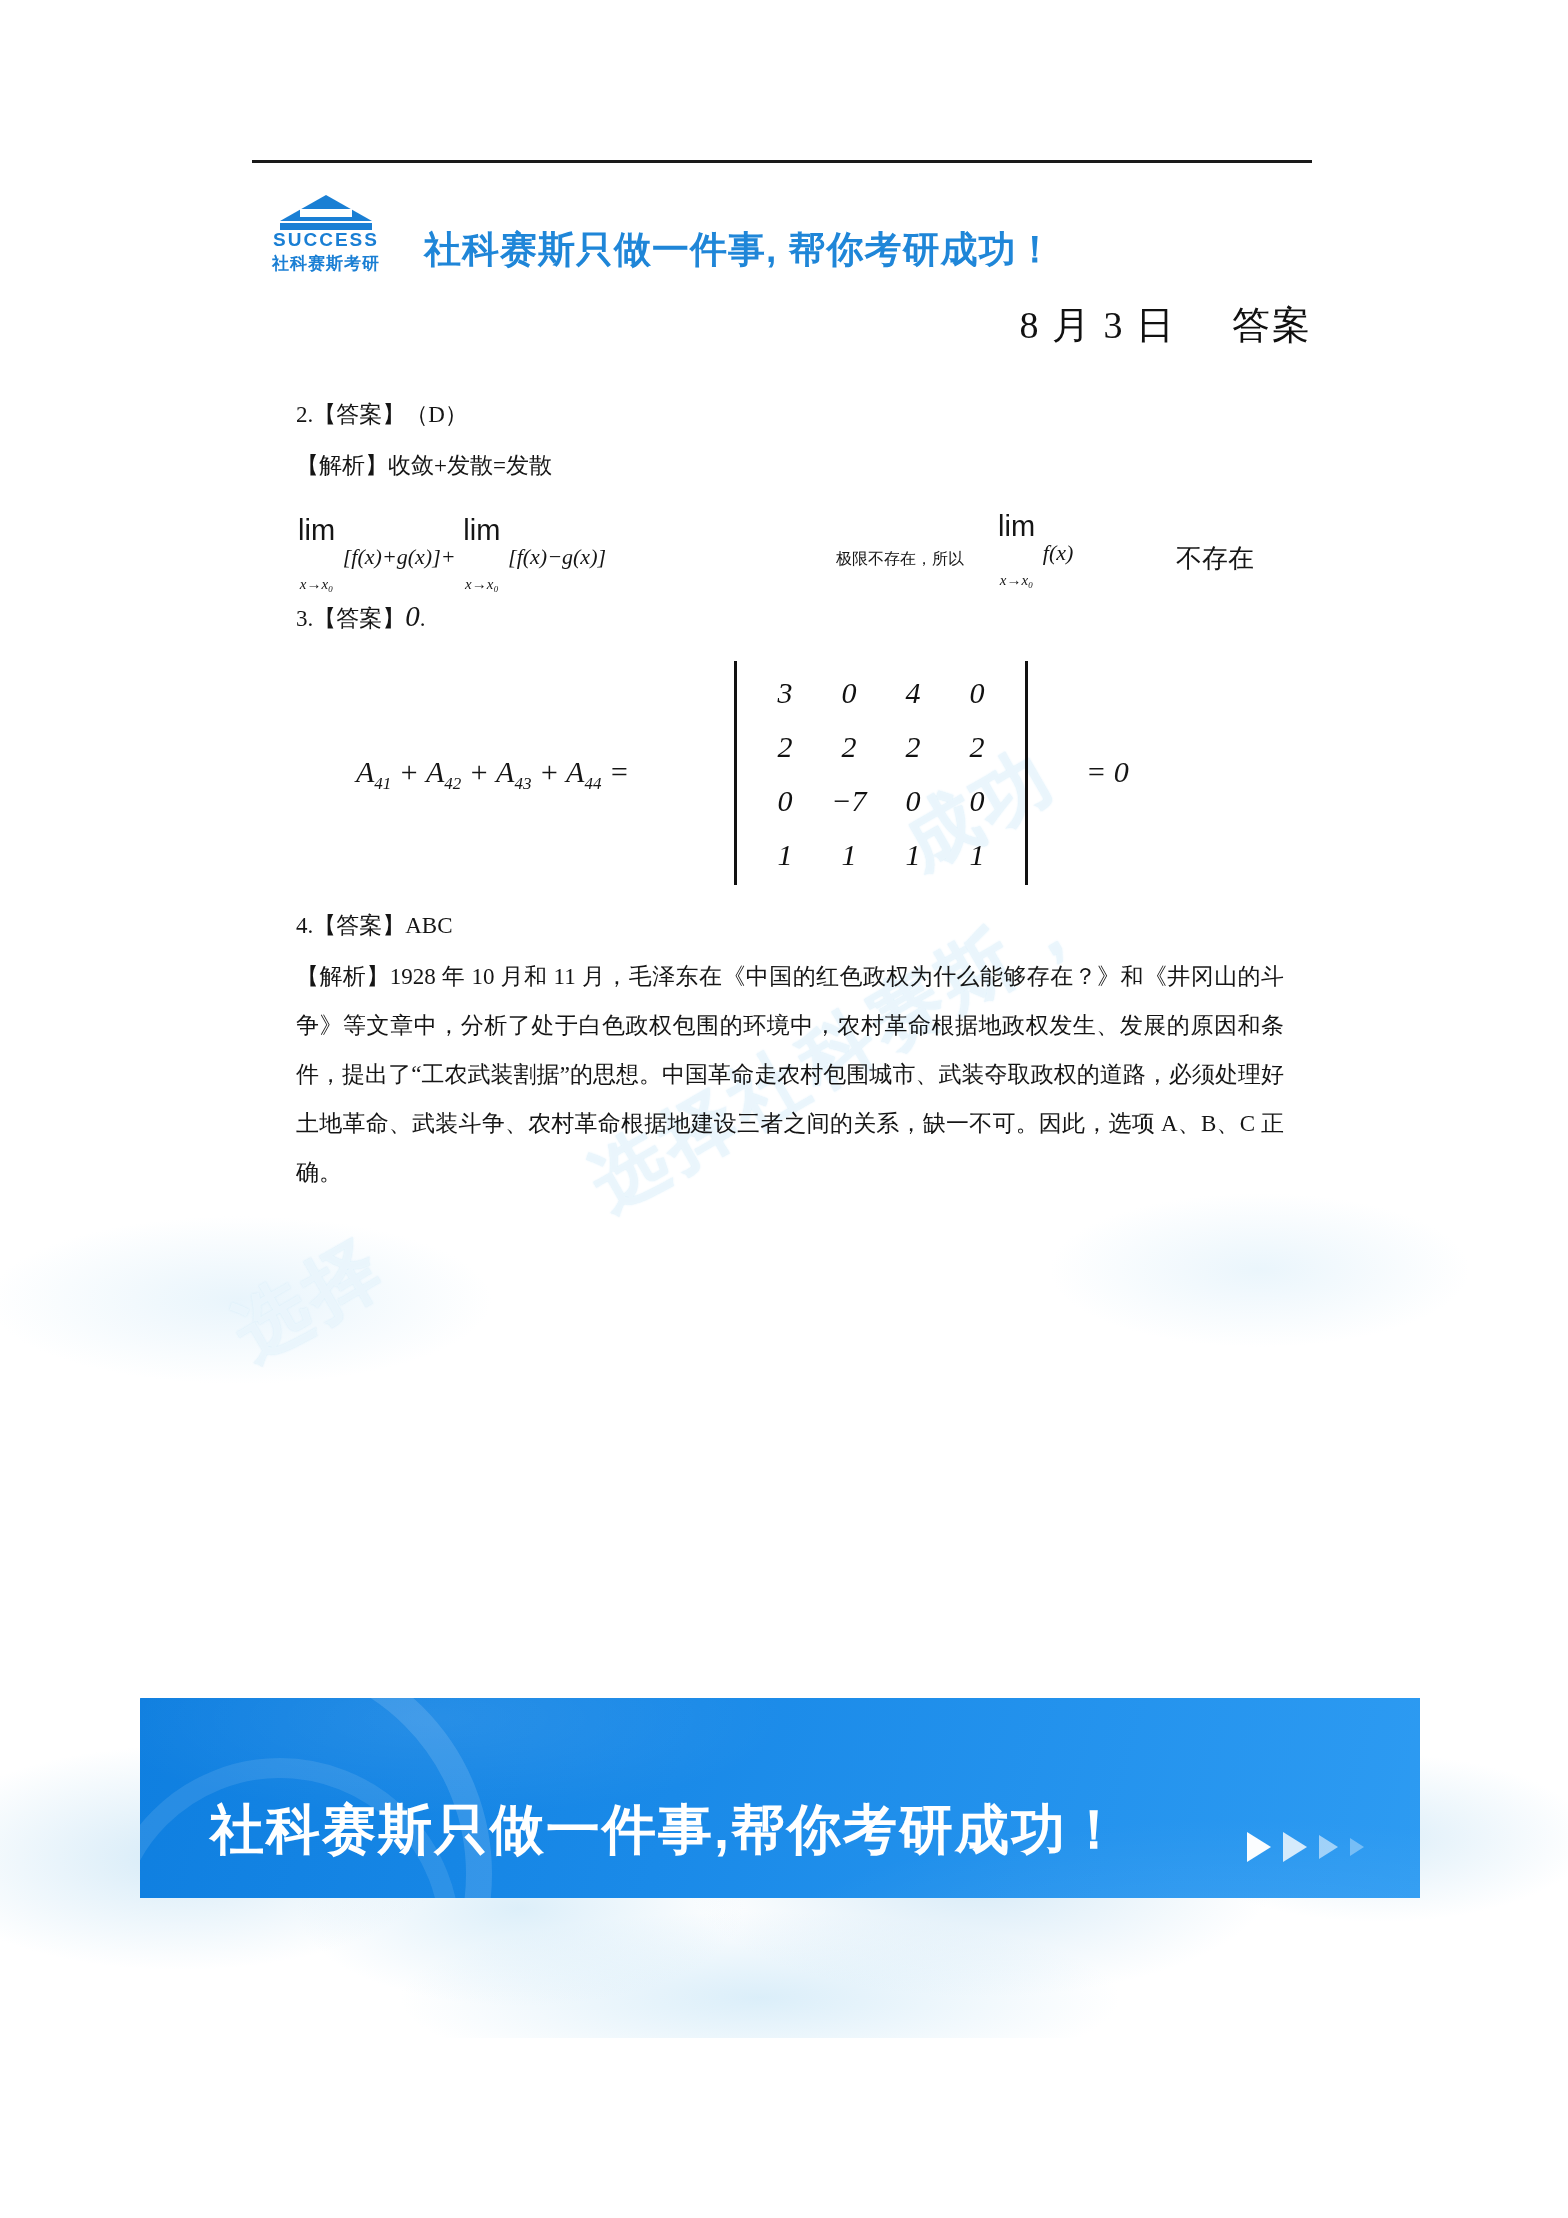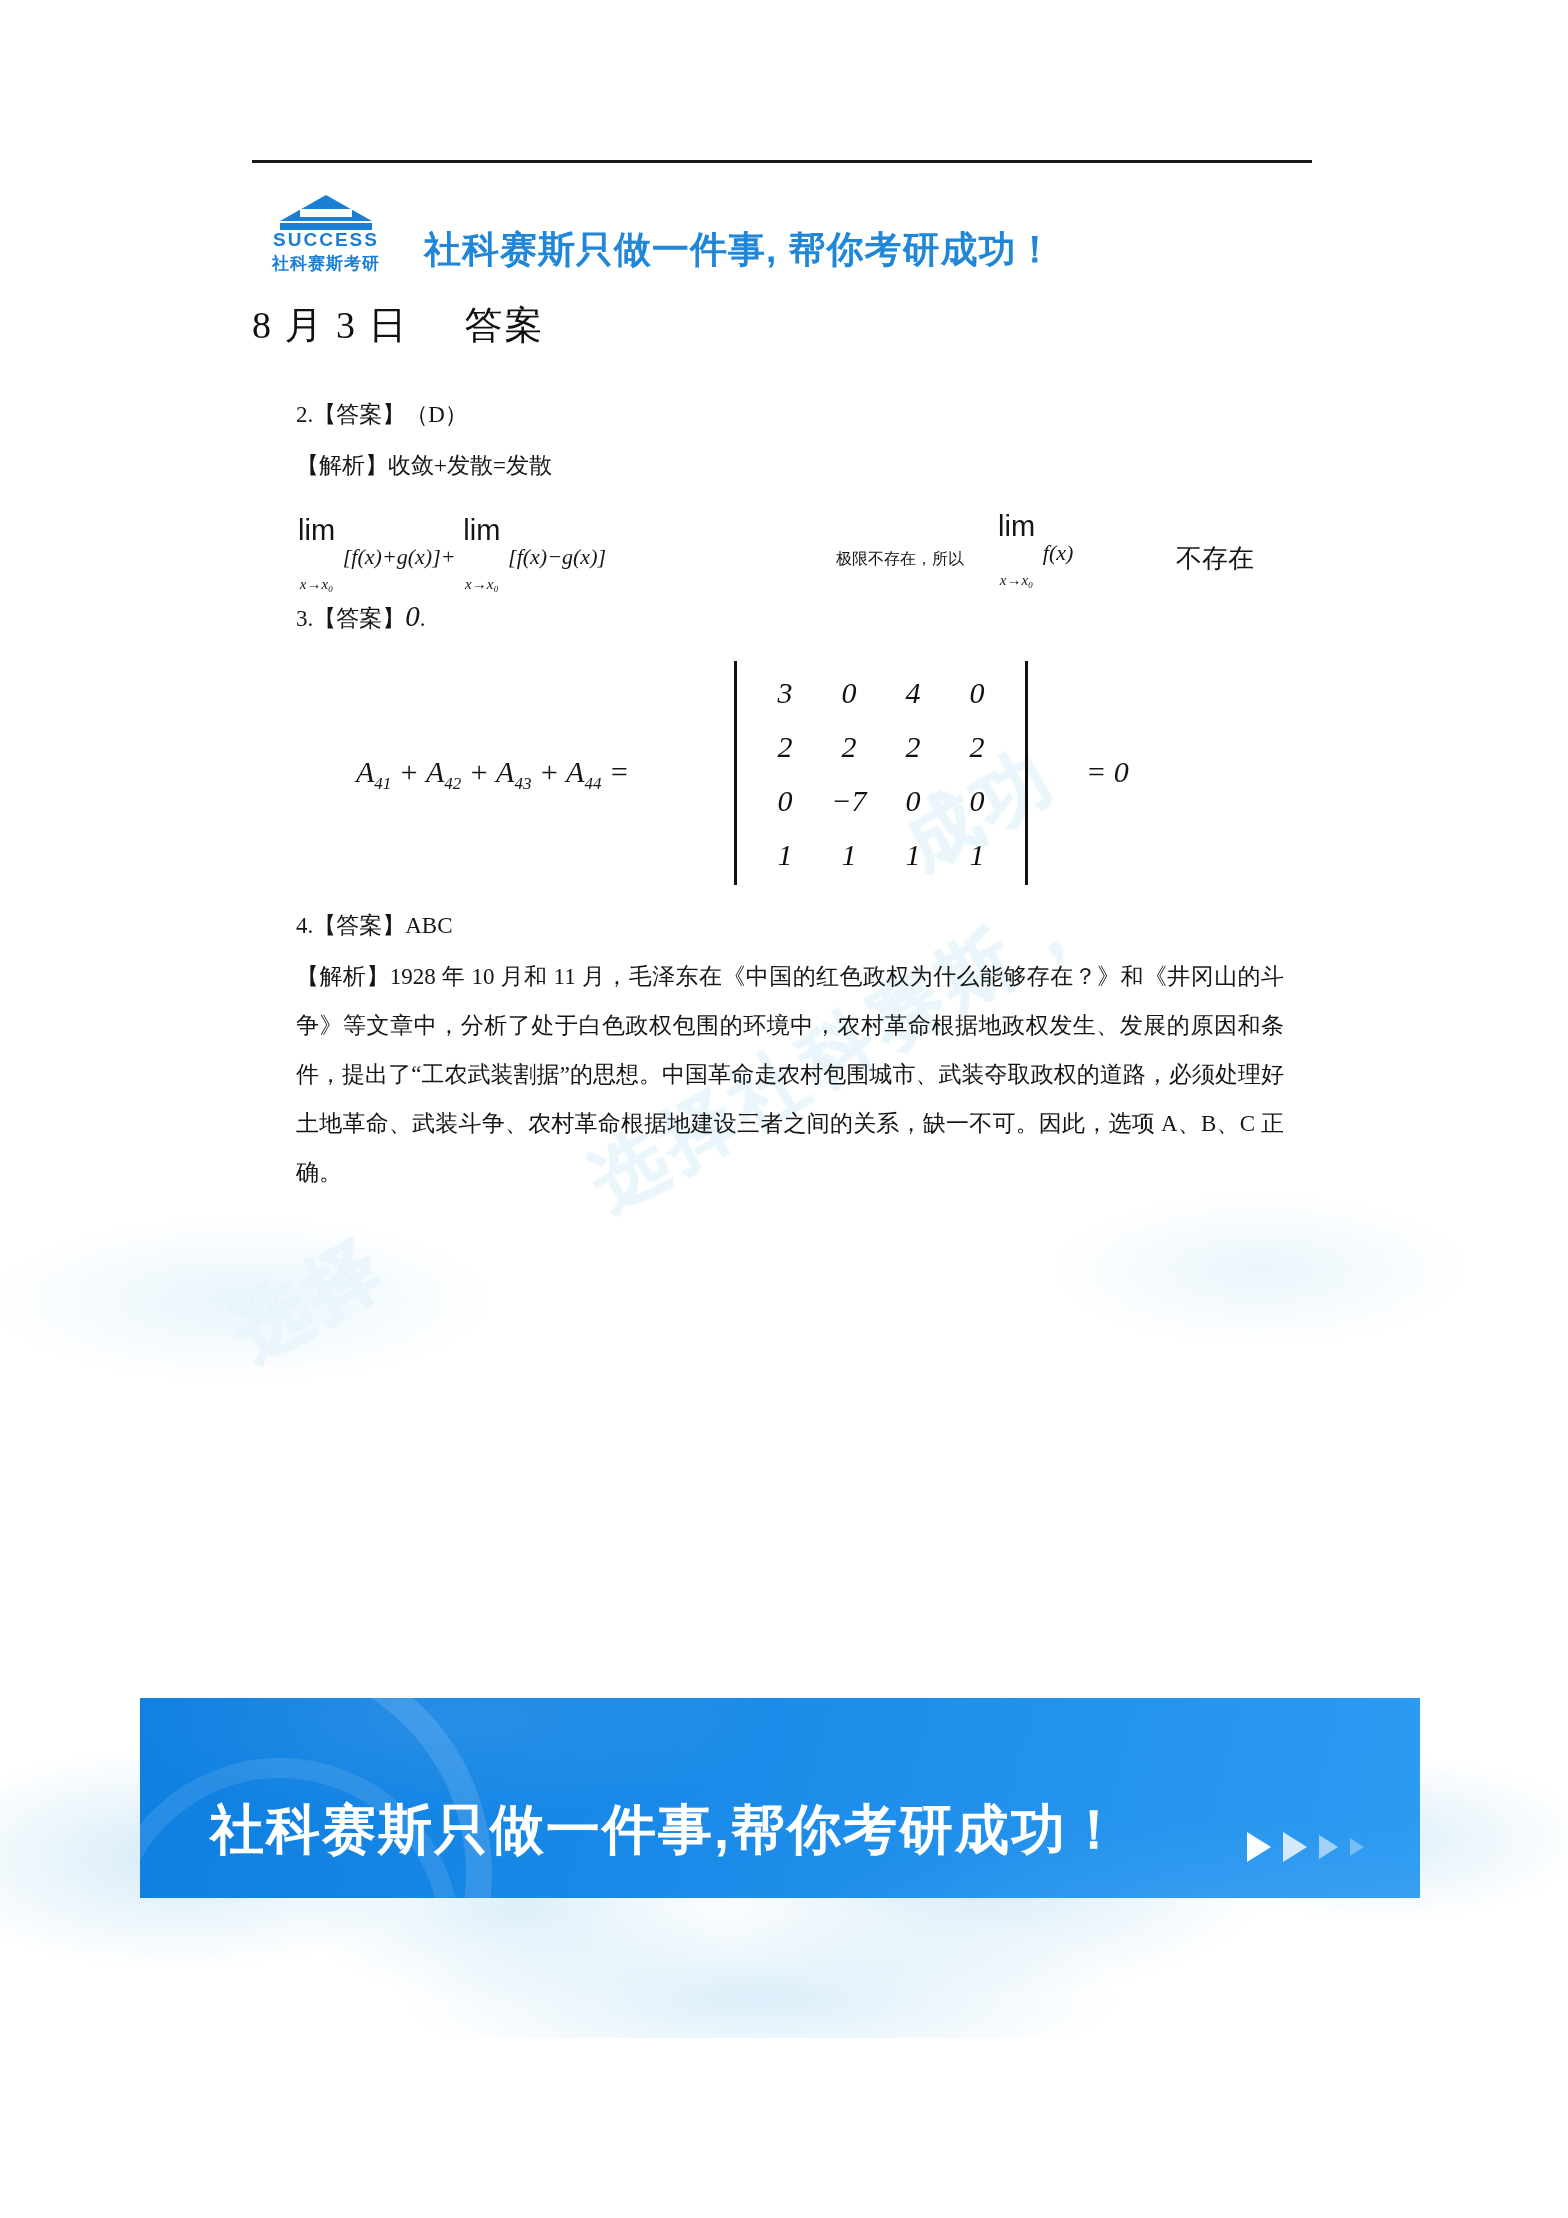--- a/index.html
+++ b/index.html
@@ -125,21 +125,21 @@
     color: #1f86d8;
     letter-spacing: 1px;
     white-space: nowrap;
   }
 
   .doc-title {
     position: absolute;
     left: 252px;
     top: 300px;
     width: 1060px;
-    text-align: left;
+    text-align: right;
     font-family: "Liberation Serif", serif;
     font-size: 38px;
     color: #111111;
     letter-spacing: 2px;
   }
   .doc-title .gap { display: inline-block; width: 56px; }
 
   .body-text {
     position: absolute;
     left: 296px;

